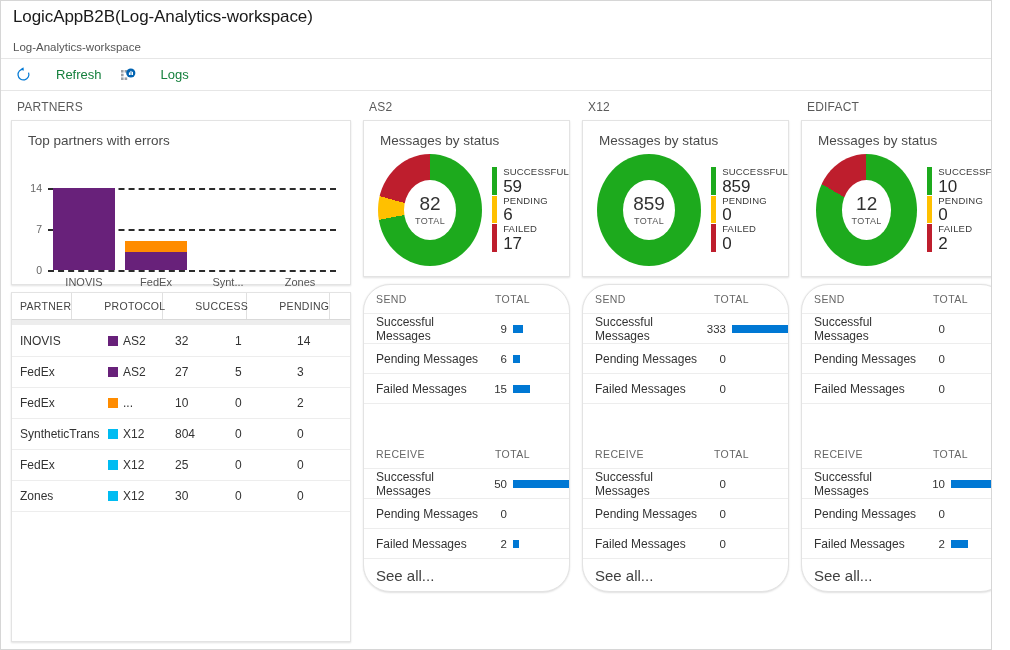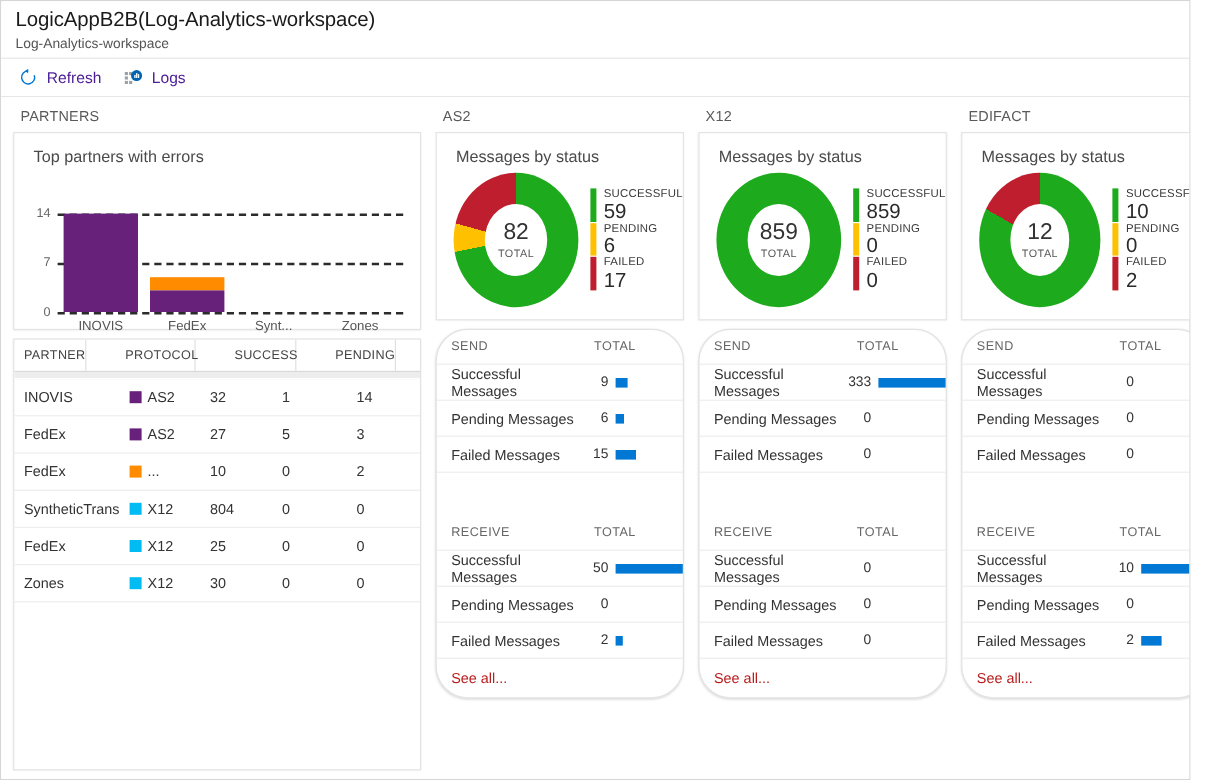--- a/index.html
+++ b/index.html
@@ -9,29 +9,29 @@
     font-family: "Liberation Sans", sans-serif;
     color: #333333;
     overflow: hidden;
   }
   .app { width: 992px; height: 650px; display: flex; flex-direction: column;
          border: 1px solid #d6d6d6; background:#fff; }
 
   
   .titlebar { padding: 6px 12px 5px 12px; background:#fff; }
   .title-main { font-size: 17px; color:#1a1a1a; letter-spacing:-0.1px; }
-  .title-sub  { font-size: 11.5px; color:#555; margin-top:4px; }
+  .title-sub  { font-size: 11.5px; color:#555; margin-top:14px; }
 
   .toolbar {
     height: 33px; display:flex; align-items:center; gap:6px;
     border-top:1px solid #e6e6e6; border-bottom:1px solid #e6e6e6;
     background:#fff; padding-left: 10px;
   }
-  .tb-item { display:flex; align-items:center; gap:7px; padding: 3px 8px 3px 4px;
-             font-size: 13px; color:#4c1d95; cursor:pointer; }
+  .tb-item { display:flex; align-items:center; gap:24px; padding: 3px 8px 3px 4px;
+             font-size: 13px; color:#15803d; cursor:pointer; }
   .tb-ico { width:17px; height:17px; display:flex; align-items:center; justify-content:center; }
 
   .filterbar { height: 33px; background:#f2f2f2; display:flex; align-items:center;
                padding-left: 10px; border-bottom:1px solid #e1e1e1; }
   .pill { border:1px solid #b5b5b5; border-radius:12px; background:#fff;
           font-size:12px; color:#333; padding: 4px 12px 5px 12px; cursor:pointer; }
 
   
   .board { flex:1; display:flex; background:#fff; padding: 6px 4px 0 4px; overflow:hidden; }
   .col { display:flex; flex-direction:column; padding: 0 6px; }
@@ -91,21 +91,21 @@
              font-size:10.5px; color:#666; letter-spacing:.4px; }
   .st-head .l { flex:1; padding-left:12px; }
   .st-head .r { width:74px; }
   .st-row { display:flex; height:30px; align-items:center; border-bottom:1px solid #ededed; }
   .st-row .l { flex:1; padding-left:12px; font-size:12px; color:#333; }
   .st-row .rnum { width:26px; text-align:right; font-size:11.5px; color:#333; }
   .st-bar-cell { width:62px; padding-left:6px; }
   .st-bar { height:8px; background:#0078d4; }
   .gap { height:36px; }
   .seeall { height:32px; display:flex; align-items:center; padding-left:12px;
-            font-size:12px; color:#b91c1c; cursor:pointer; }
+            font-size:15px; color:#404040; cursor:pointer; }
 </style>
 </head>
 <body>
 
 <div class="app">
 
   <div class="titlebar">
     <div class="title-main">LogicAppB2B(Log-Analytics-workspace)</div>
     <div class="title-sub">Log-Analytics-workspace</div>
   </div>

